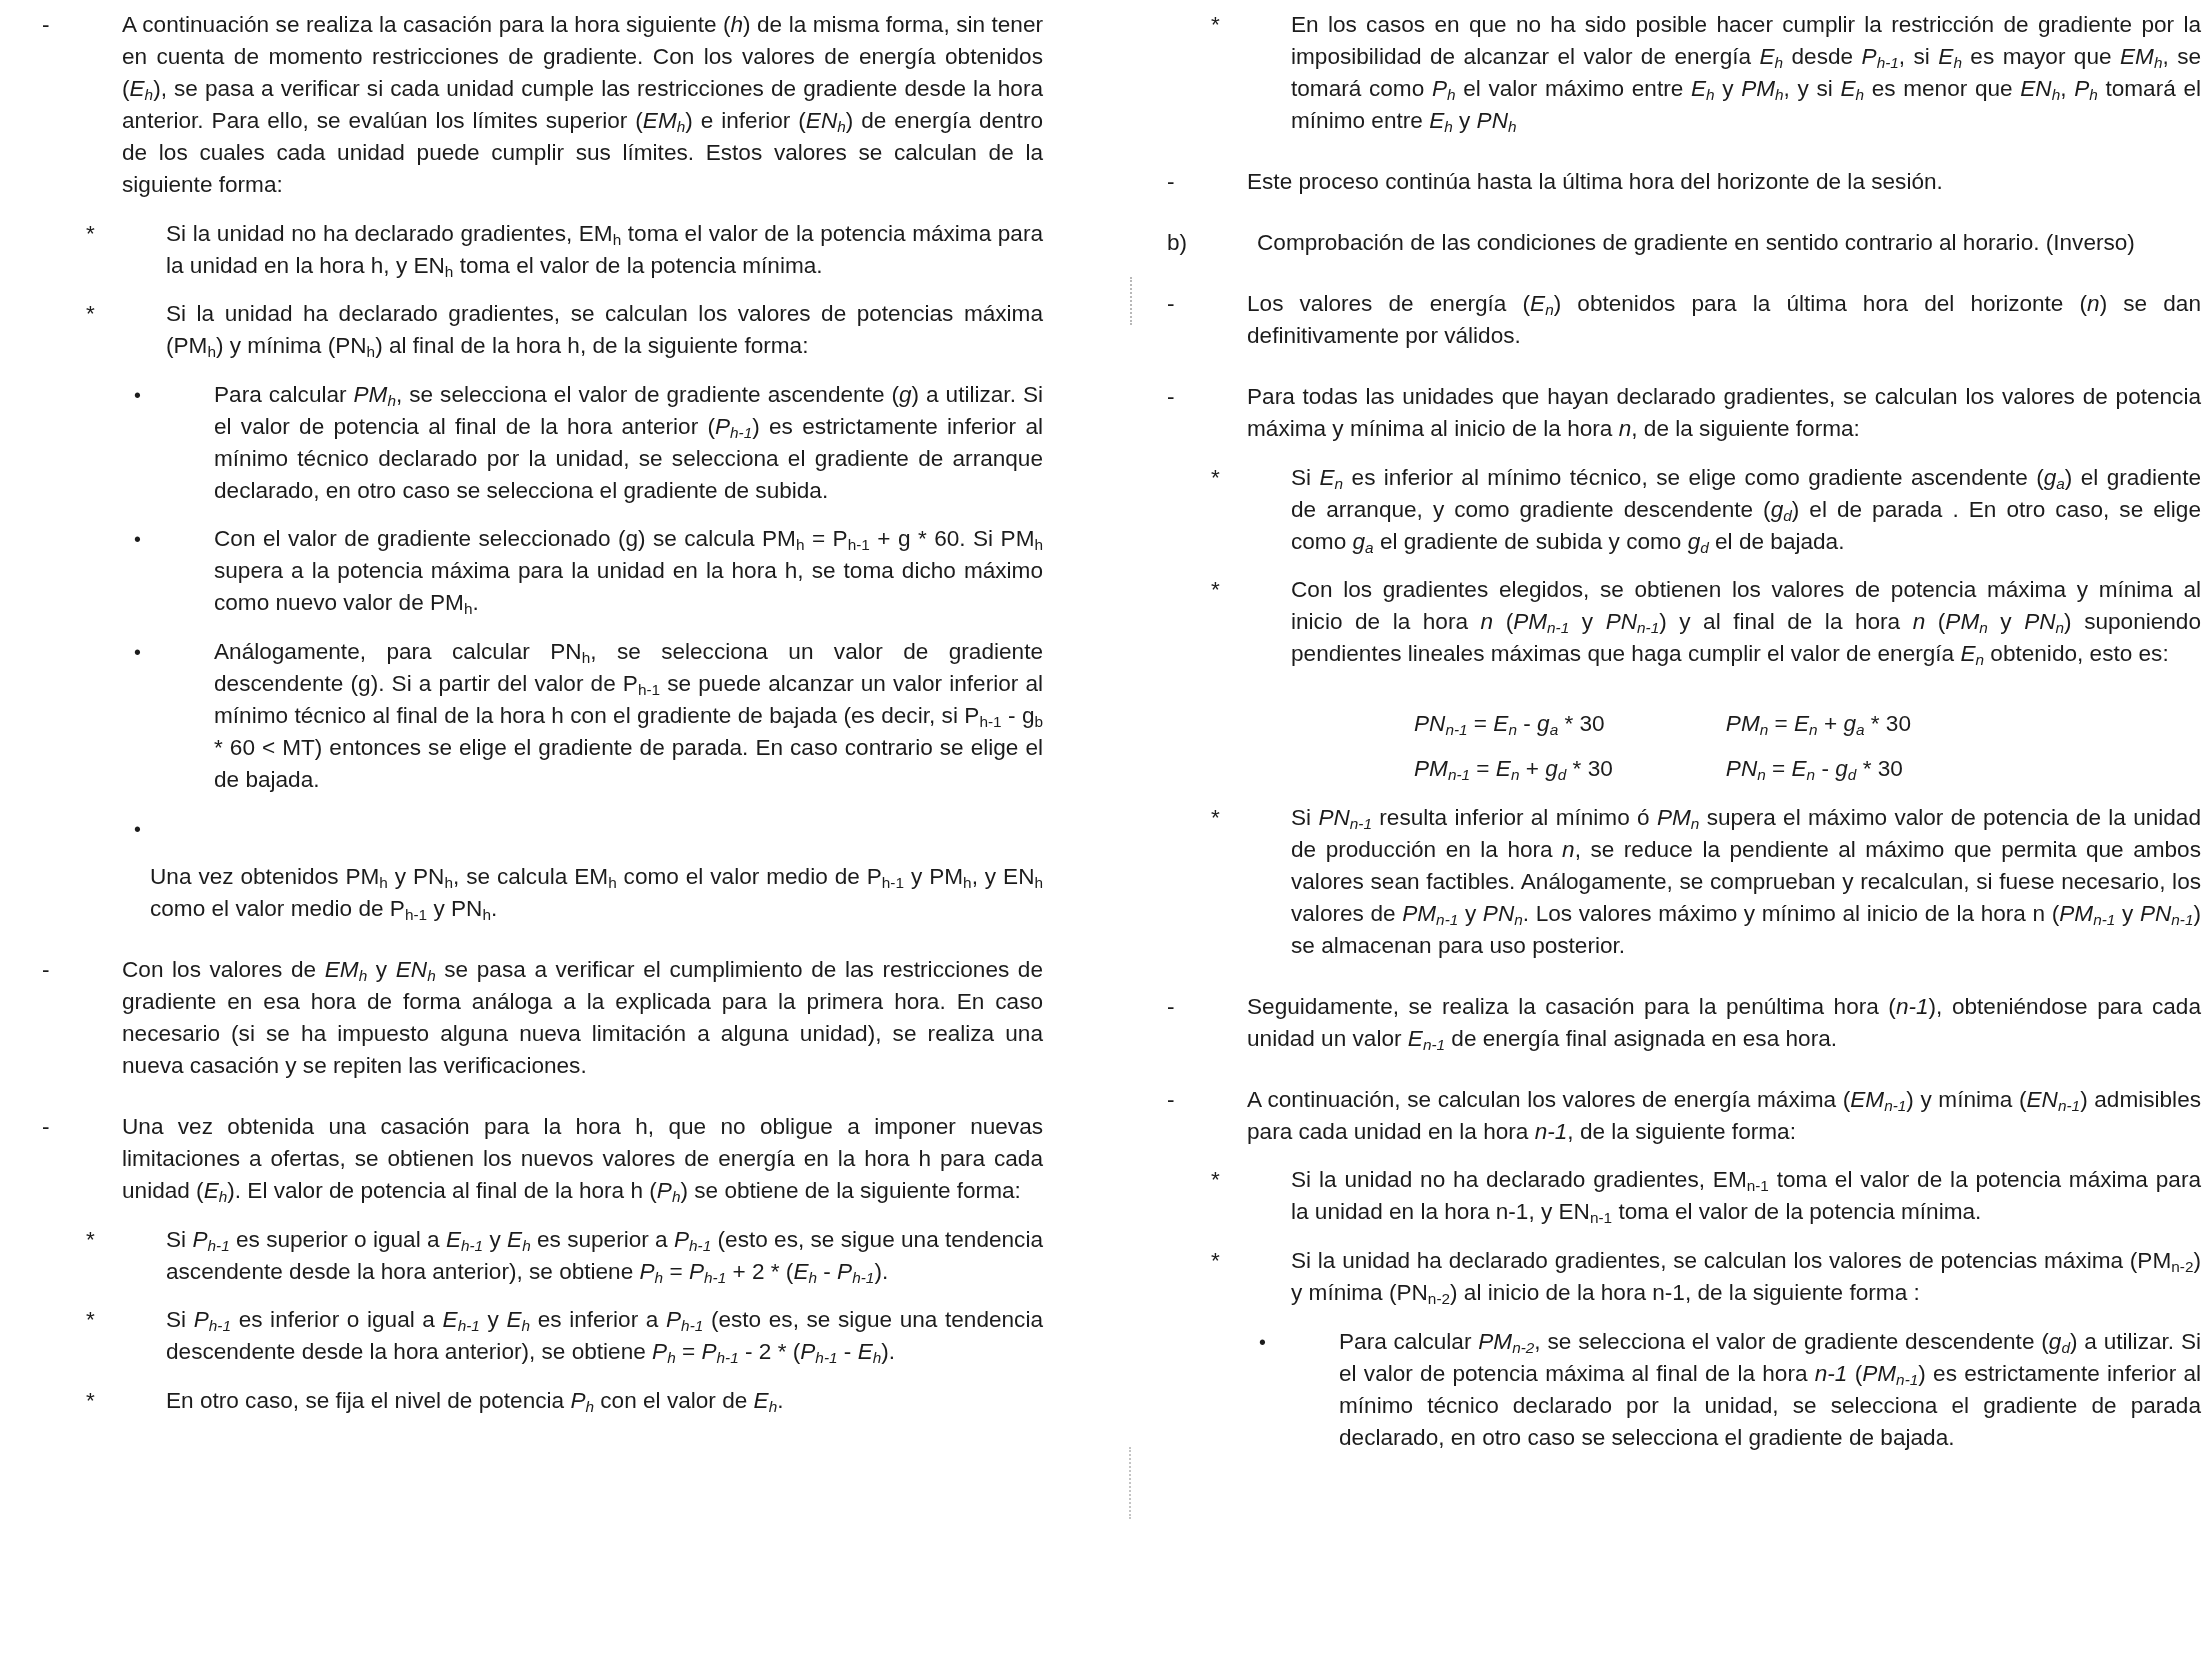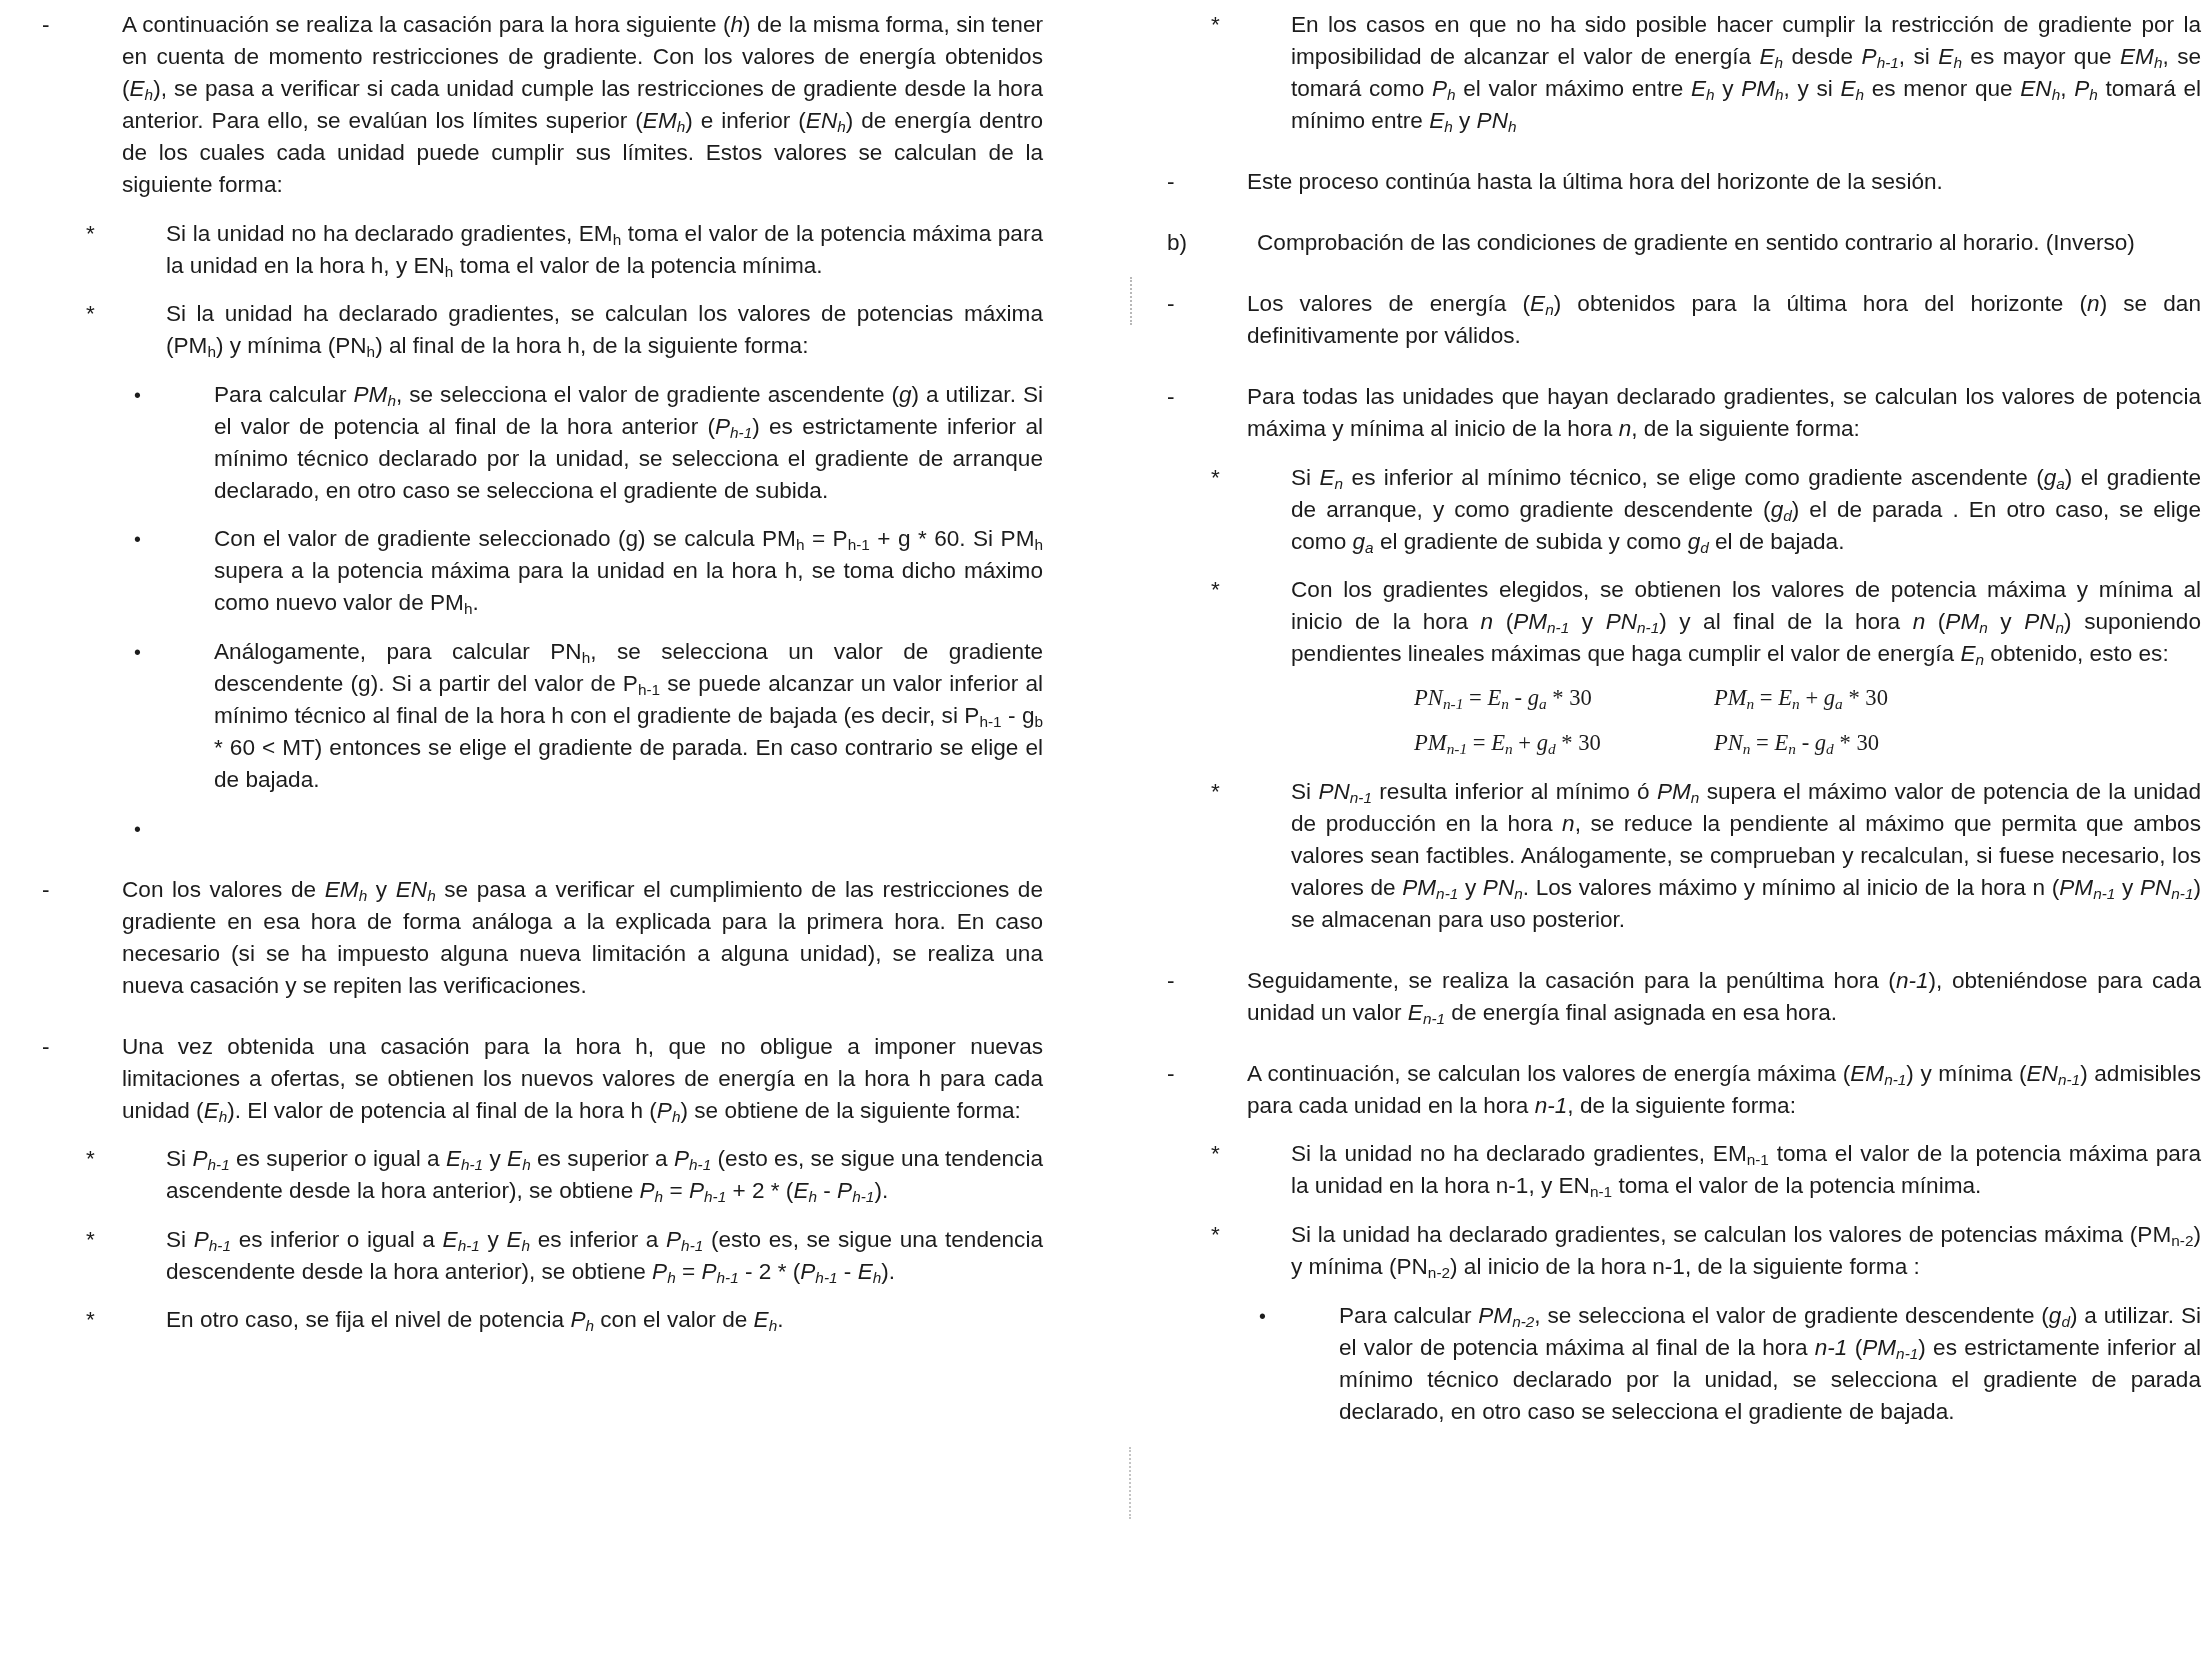--- a/index.html
+++ b/index.html
@@ -55,23 +55,22 @@
     vertical-align: -0.25em;
   }
 
   .formulas {
     display: grid;
     grid-template-columns: auto auto;
     justify-content: start;
     column-gap: 113px;
     row-gap: 12px;
     padding-left: 247px;
-    margin-top: 11px;
+    margin-top: 37px;
     line-height: 33px;
-    font-family: Liberation Serif, serif;
   }
   .formula { white-space: nowrap; }
 
   .scan-artifact {
     position: absolute;
     width: 0;
     border-left: 2.3px dotted #8a8a8a;
   }
   #scan-artifact-1 { left: 1130px; top: 277px;  height: 48px; opacity: 0.6; }
   #scan-artifact-2 { left: 1129px; top: 1447px; height: 72px; opacity: 0.5; }
@@ -99,20 +98,23 @@
     <div class="block lvl2">
       <span class="marker marker-bullet">•</span>
       <span class="body">Con el valor de gradiente seleccionado (g) se calcula PM<sub>h</sub> = P<sub>h-1</sub> + g * 60. Si PM<sub>h</sub> supera a la potencia máxima para la unidad en la hora h, se toma dicho máximo como nuevo valor de PM<sub>h</sub>.</span>
     </div>
     <div class="block lvl2">
       <span class="marker marker-bullet">•</span>
       <span class="body">Análogamente, para calcular PN<sub>h</sub>, se selecciona un valor de gradiente descendente (g). Si a partir del valor de P<sub>h-1</sub> se puede alcanzar un valor inferior al mínimo técnico al final de la hora h con el gradiente de bajada (es decir, si P<sub>h-1</sub> - g<sub>b</sub> * 60 &lt; MT) entonces se elige el gradiente de parada. En caso contrario se elige el de bajada.</span>
     </div>
     <div class="block lvl2">
       <span class="marker marker-bullet">•</span>
+    </div>
+    <div class="block lvl1 nomark">
+      <span class="body">Una vez obtenidos PM<sub>h</sub> y PN<sub>h</sub>, se calcula EM<sub>h</sub> como el valor medio de P<sub>h-1</sub> y PM<sub>h</sub>, y EN<sub>h</sub> como el valor medio de P<sub>h-1</sub> y PN<sub>h</sub>.</span>
     </div>
     <div class="block lvl0 top">
       <span class="marker marker-dash">-</span>
       <span class="body">Con los valores de <i>EM<sub>h</sub></i> y <i>EN<sub>h</sub></i> se pasa a verificar el cumplimiento de las restricciones de gradiente en esa hora de forma análoga a la explicada para la primera hora. En caso necesario (si se ha impuesto alguna nueva limitación a alguna unidad), se realiza una nueva casación y se repiten las verificaciones.</span>
     </div>
     <div class="block lvl0 top">
       <span class="marker marker-dash">-</span>
       <span class="body">Una vez obtenida una casación para la hora h, que no obligue a imponer nuevas limitaciones a ofertas, se obtienen los nuevos valores de energía en la hora h para cada unidad (<i>E<sub>h</sub></i>). El valor de potencia al final de la hora h (<i>P<sub>h</sub></i>) se obtiene de la siguiente forma:</span>
     </div>
     <div class="block lvl1">

